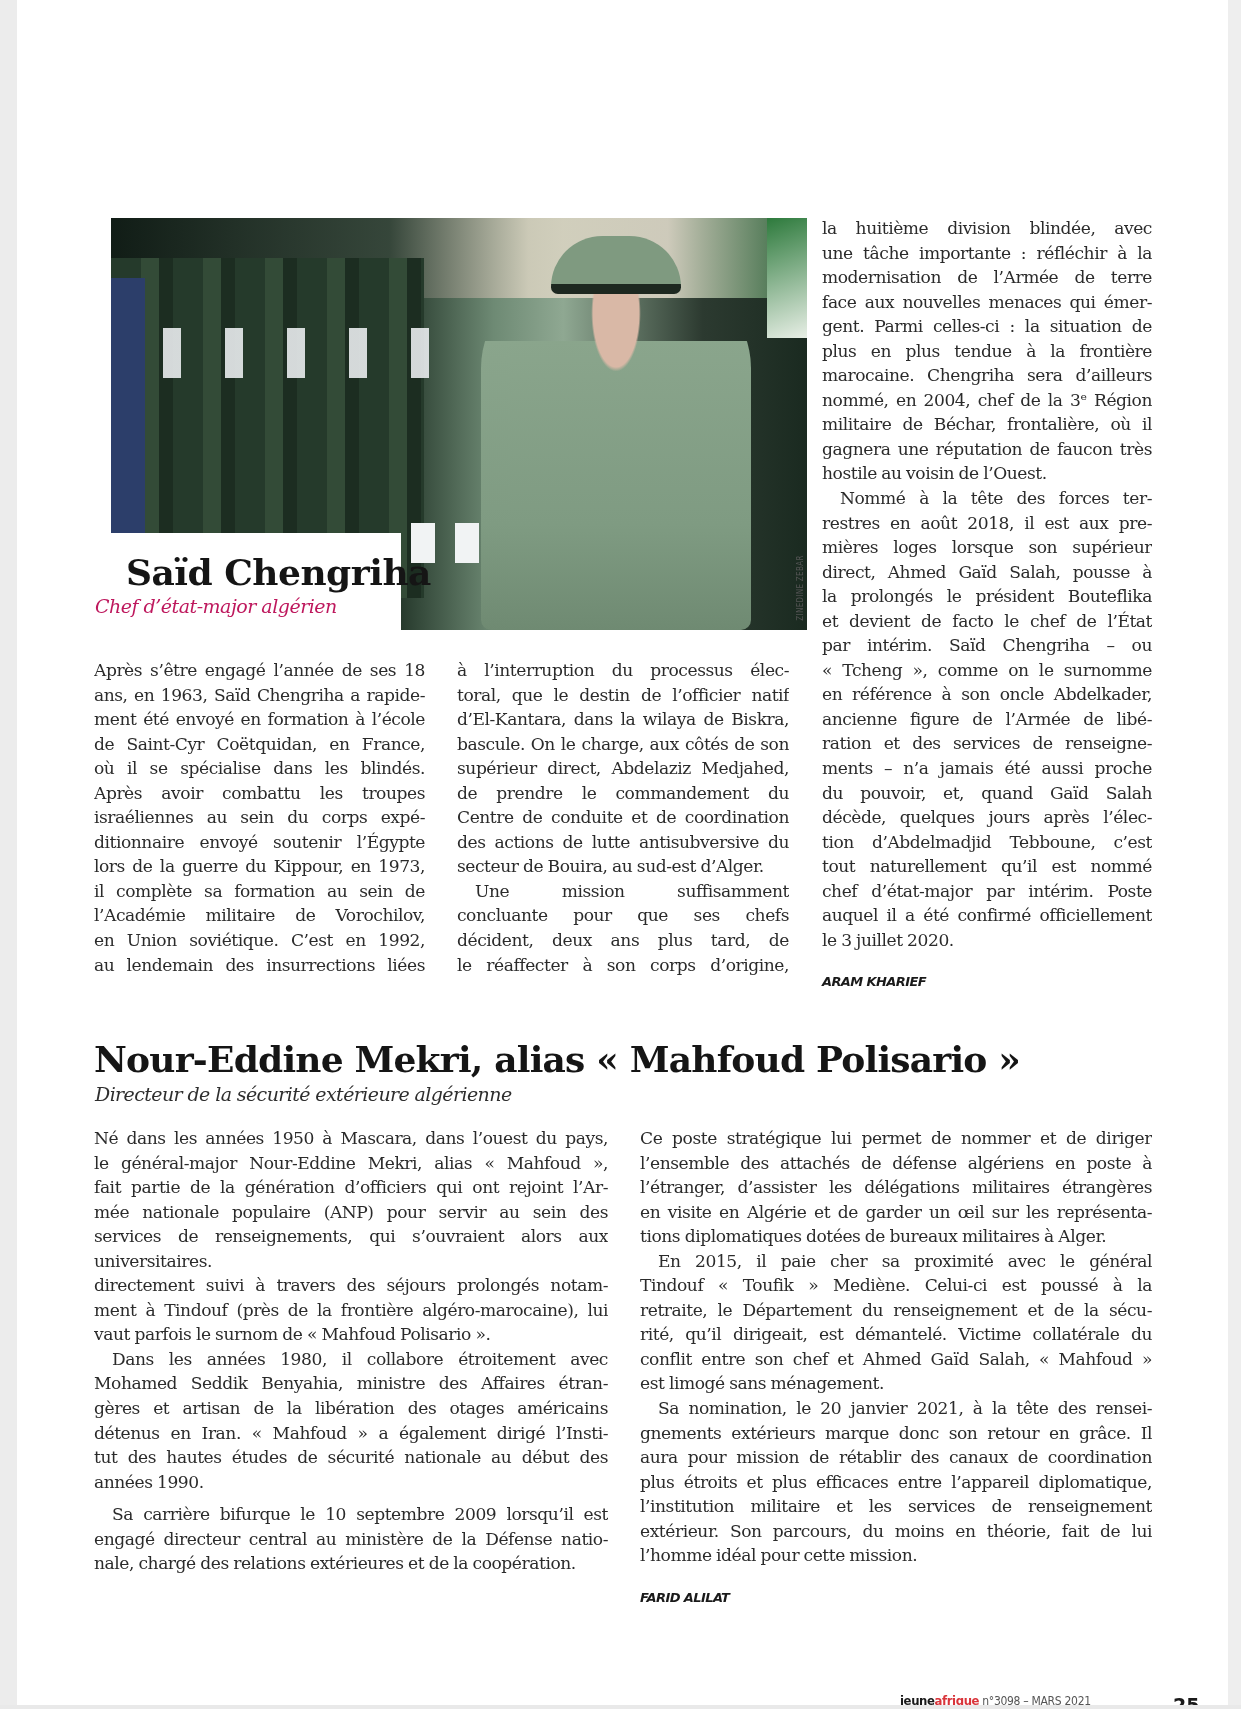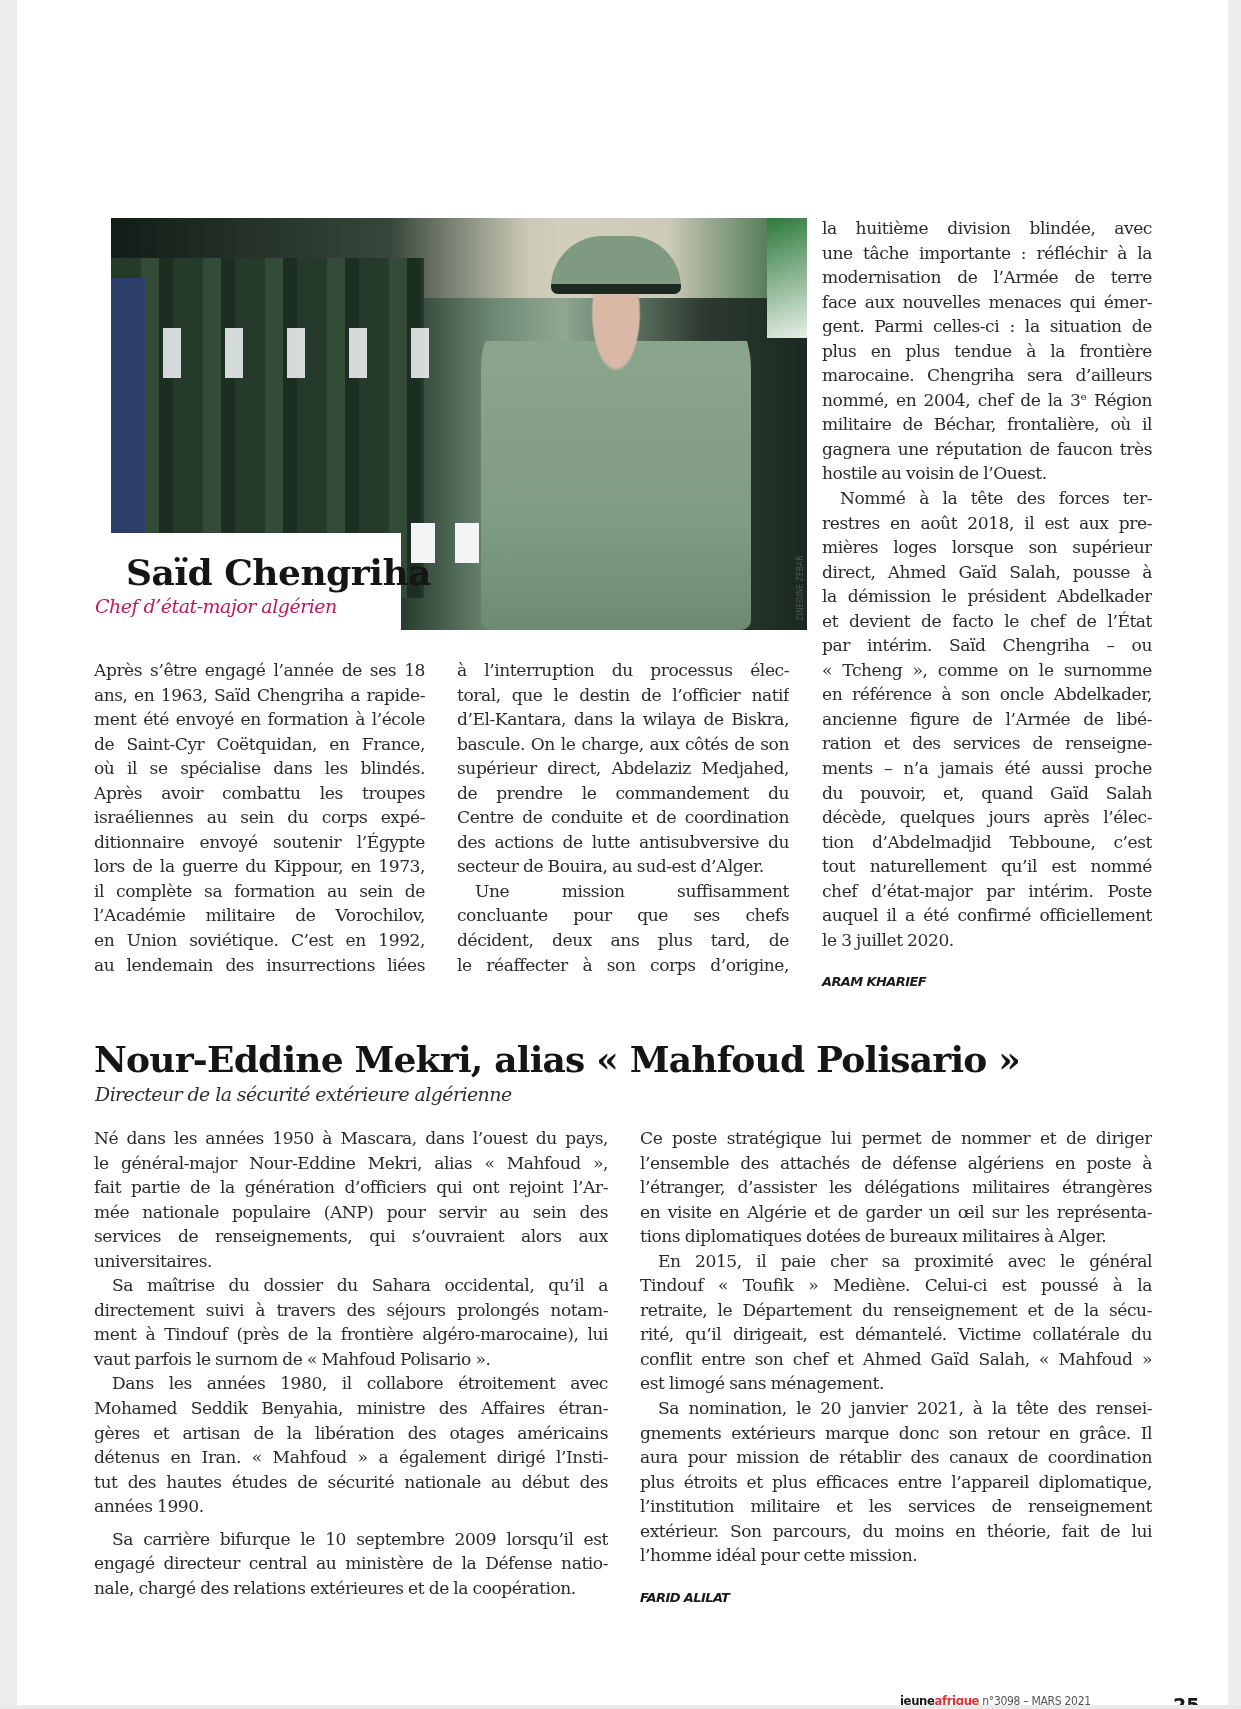--- a/index.html
+++ b/index.html
@@ -117,21 +117,21 @@
     <span class="line">plus en plus tendue à la frontière</span>
     <span class="line">marocaine. Chengriha sera d’ailleurs</span>
     <span class="line">nommé, en 2004, chef de la 3ᵉ Région</span>
     <span class="line">militaire de Béchar, frontalière, où il</span>
     <span class="line">gagnera une réputation de faucon très</span>
     <span class="line last">hostile au voisin de l’Ouest.</span>
     <span class="line" style="text-indent: 18px;">Nommé à la tête des forces ter-</span>
     <span class="line">restres en août 2018, il est aux pre-</span>
     <span class="line">mières loges lorsque son supérieur</span>
     <span class="line">direct, Ahmed Gaïd Salah, pousse à</span>
-    <span class="line">la démission le président Abdelkader</span>
+    <span class="line">la prolongés le président Bouteflika</span>
     <span class="line">et devient de facto le chef de l’État</span>
     <span class="line">par intérim. Saïd Chengriha – ou</span>
     <span class="line">« Tcheng », comme on le surnomme</span>
     <span class="line">en référence à son oncle Abdelkader,</span>
     <span class="line">ancienne figure de l’Armée de libé-</span>
     <span class="line">ration et des services de renseigne-</span>
     <span class="line">ments – n’a jamais été aussi proche</span>
     <span class="line">du pouvoir, et, quand Gaïd Salah</span>
     <span class="line">décède, quelques jours après l’élec-</span>
     <span class="line">tion d’Abdelmadjid Tebboune, c’est</span>
@@ -145,21 +145,20 @@
 <div class="abs name2">Nour-Eddine Mekri, alias « Mahfoud Polisario »</div>
 <div class="abs sub2">Directeur de la sécurité extérieure algérienne</div>
 
 <div class="col d1">
     <span class="line">Né dans les années 1950 à Mascara, dans l’ouest du pays,</span>
     <span class="line">le général-major Nour-Eddine Mekri, alias « Mahfoud »,</span>
     <span class="line">fait partie de la génération d’officiers qui ont rejoint l’Ar-</span>
     <span class="line">mée nationale populaire (ANP) pour servir au sein des</span>
     <span class="line">services de renseignements, qui s’ouvraient alors aux</span>
     <span class="line last">universitaires.</span>
-    <span class="line" style="text-indent: 18px;">Sa maîtrise du dossier du Sahara occidental, qu’il a</span>
     <span class="line">directement suivi à travers des séjours prolongés notam-</span>
     <span class="line">ment à Tindouf (près de la frontière algéro-marocaine), lui</span>
     <span class="line last">vaut parfois le surnom de « Mahfoud Polisario ».</span>
     <span class="line" style="text-indent: 18px;">Dans les années 1980, il collabore étroitement avec</span>
     <span class="line">Mohamed Seddik Benyahia, ministre des Affaires étran-</span>
     <span class="line">gères et artisan de la libération des otages américains</span>
     <span class="line">détenus en Iran. « Mahfoud » a également dirigé l’Insti-</span>
     <span class="line">tut des hautes études de sécurité nationale au début des</span>
     <span class="line last">années 1990.</span>
     <span class="line" style="text-indent: 18px; margin-top: 8px;">Sa carrière bifurque le 10 septembre 2009 lorsqu’il est</span>

